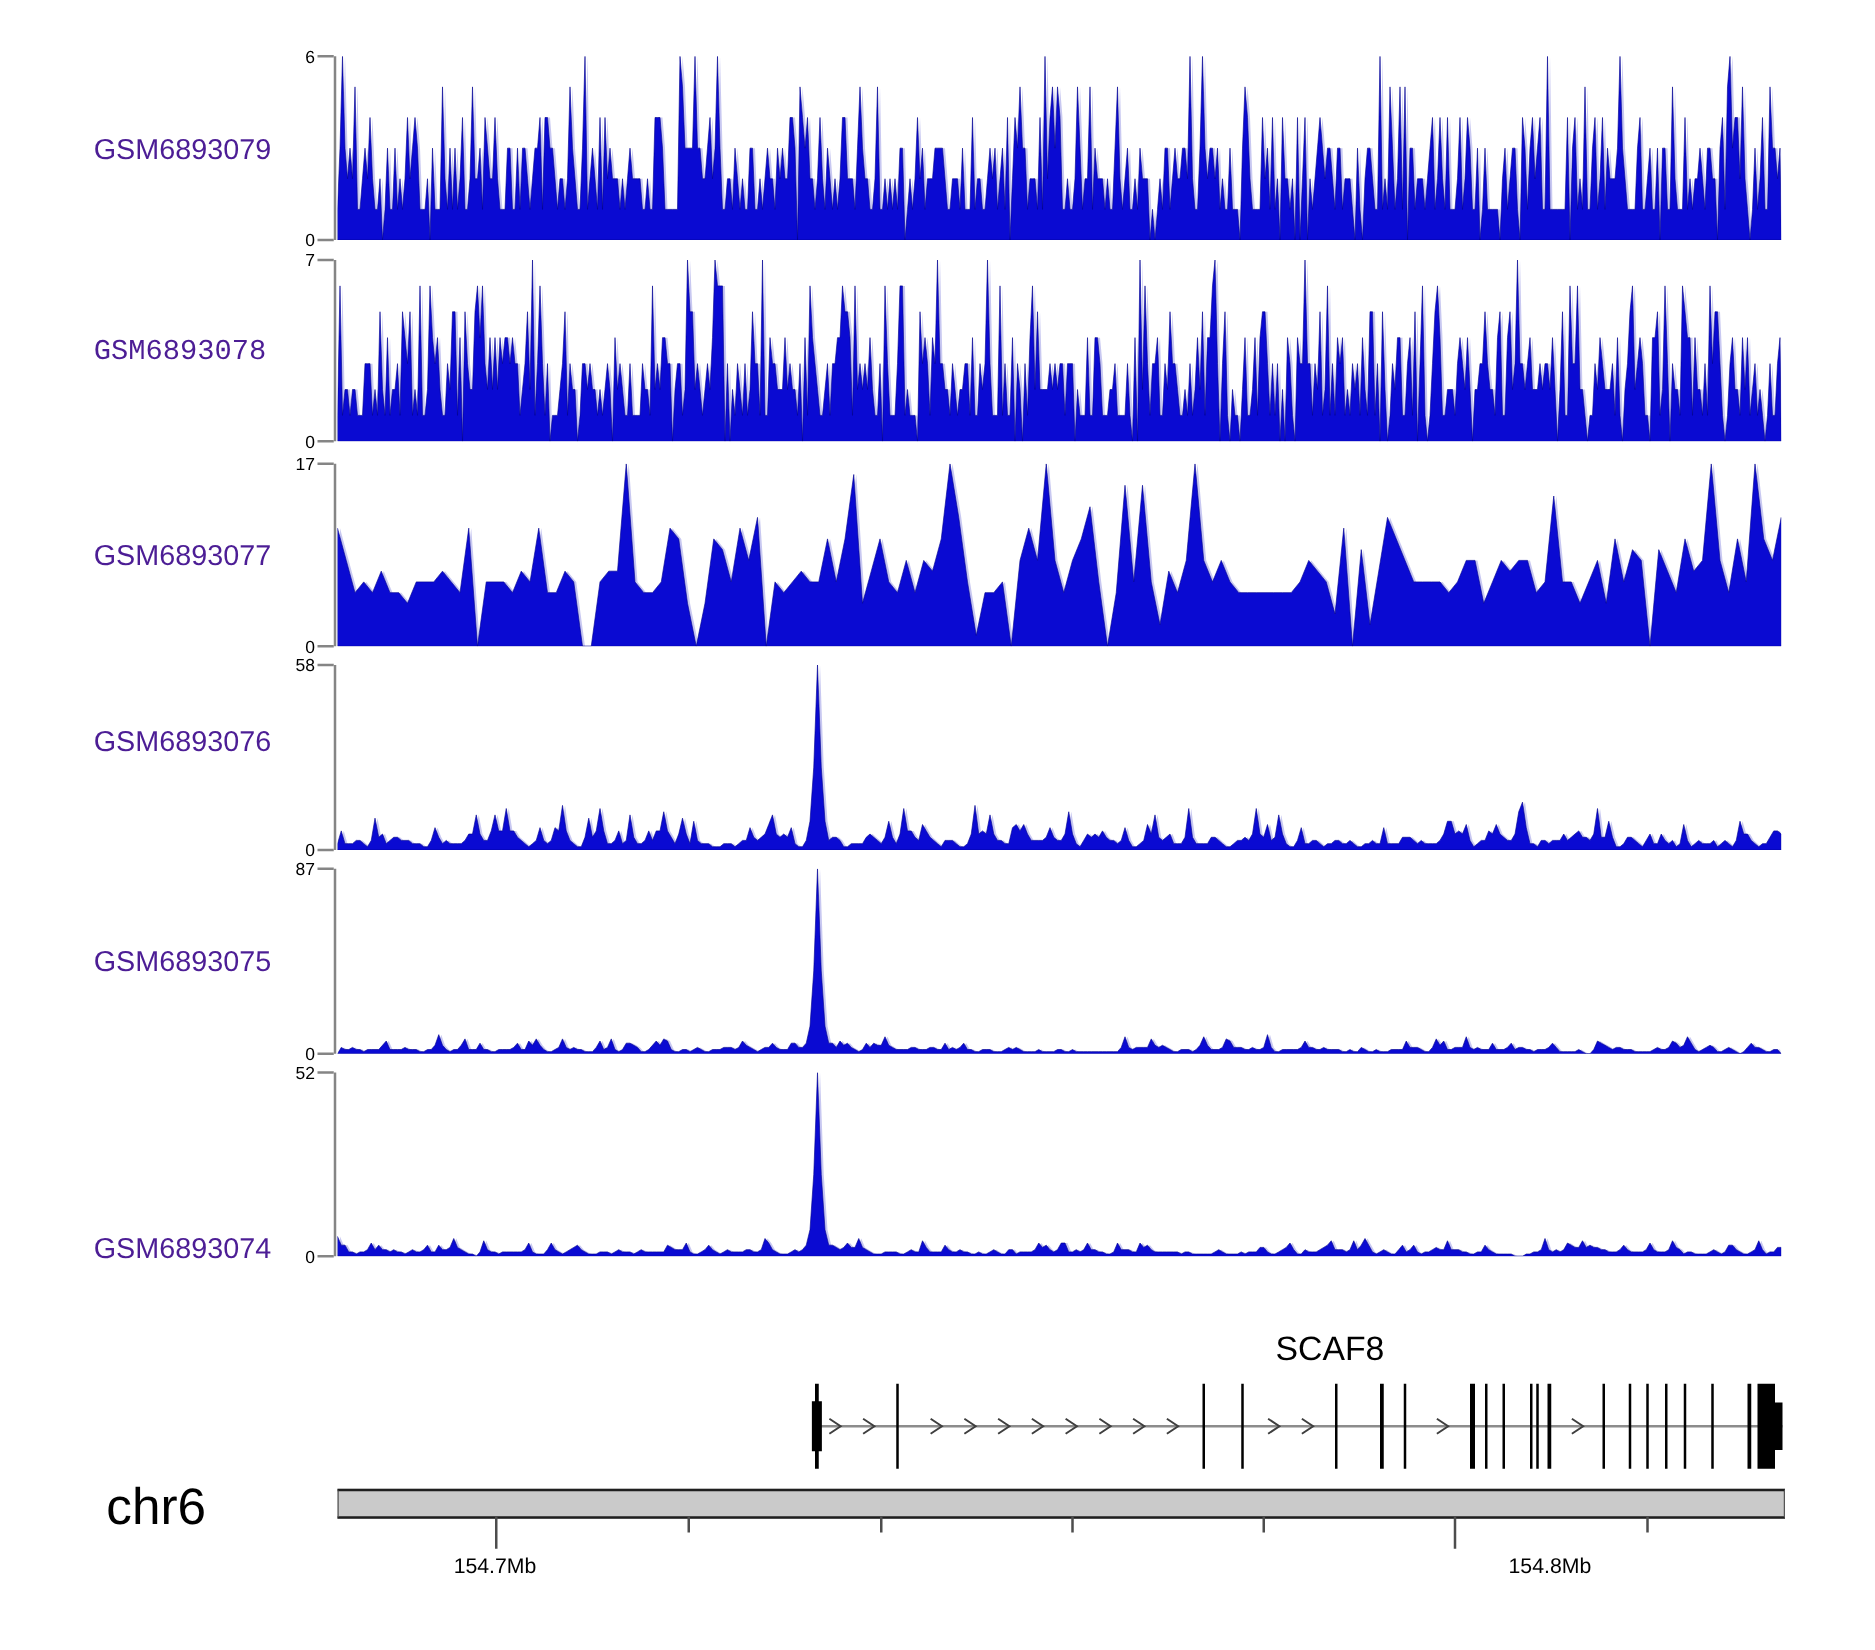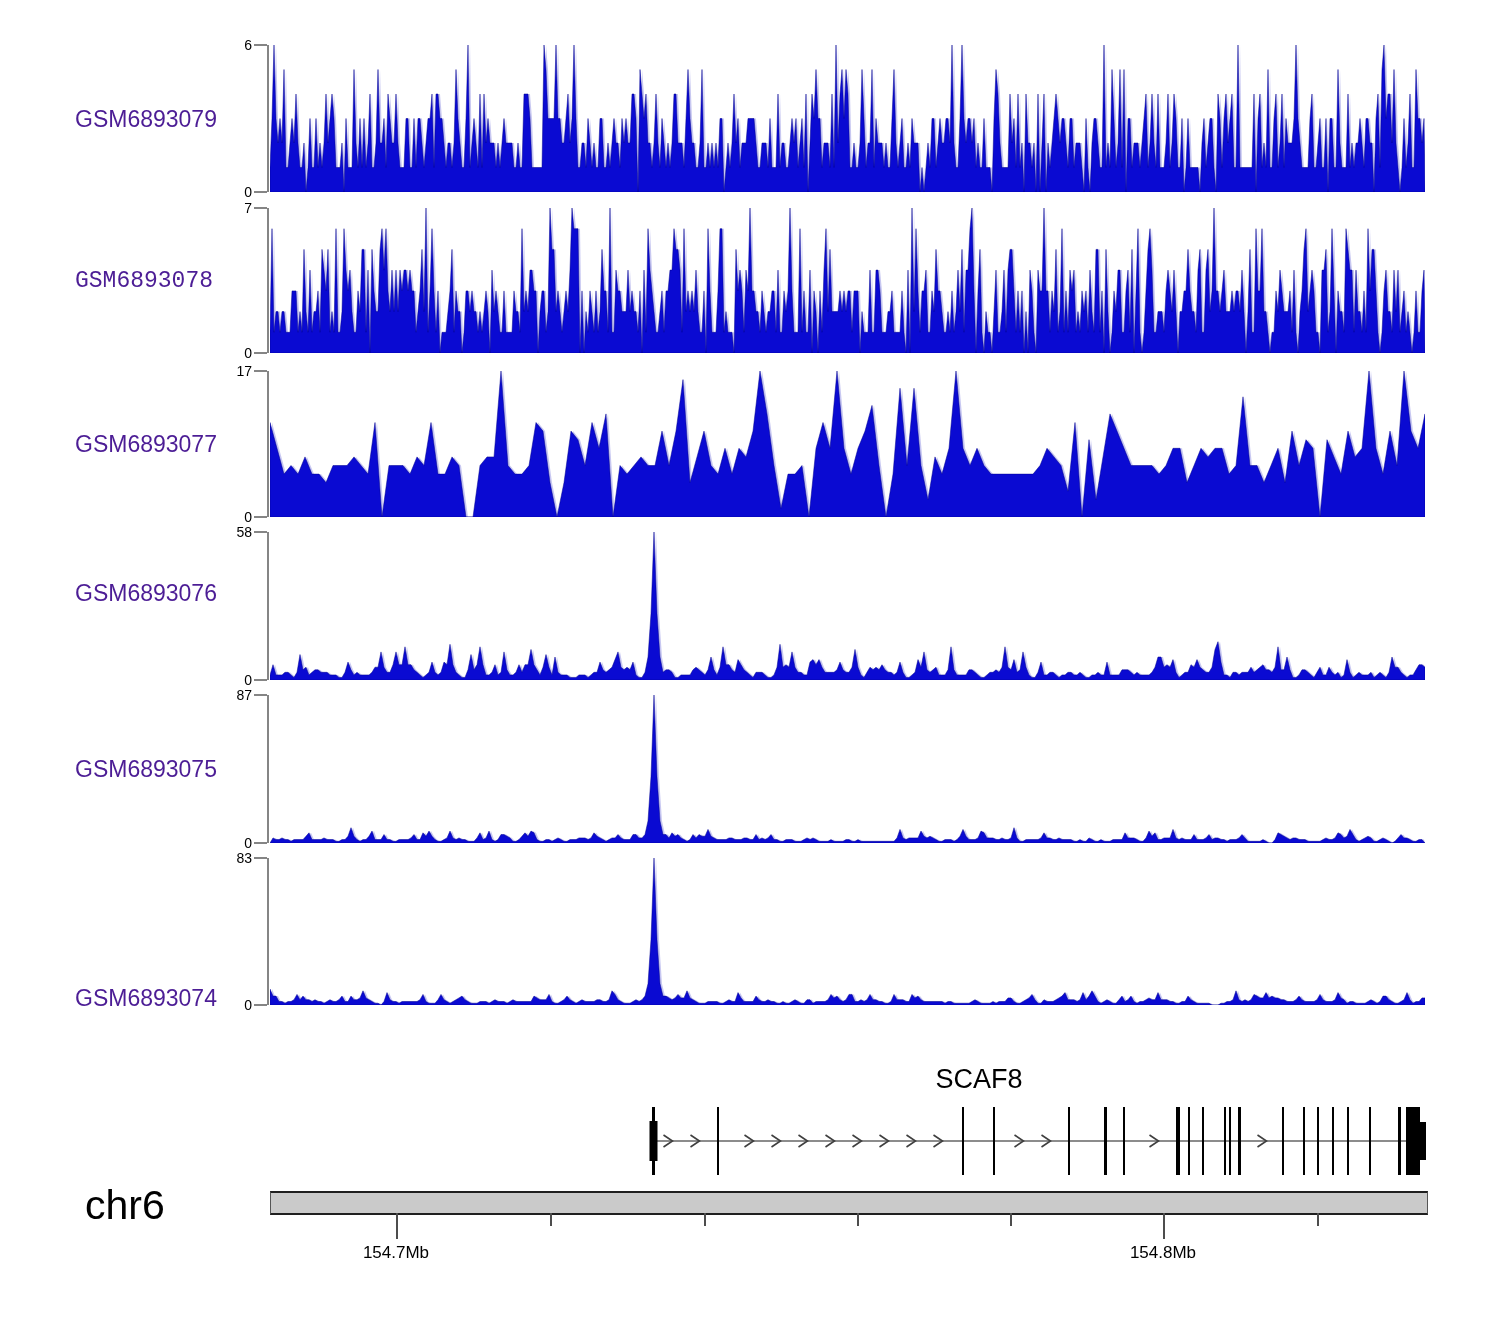--- a/index.html
+++ b/index.html
@@ -12,21 +12,21 @@
     color:#4c1d95;text-align:left;white-space:nowrap;
   }
   .ylab{
     position:absolute;left:140px;width:112px;text-align:right;
     font-size:14px;line-height:18px;height:18px;color:#000;
   }
   .yaxis{position:absolute;width:2px;background:#858585;}
   .ytick{position:absolute;height:2px;width:13px;background:#858585;}
   .signal-svg{position:absolute;display:block;}
   .gene-label{
-    position:absolute;left:879px;top:1064px;width:200px;text-align:center;
+    position:absolute;left:964px;top:1064px;width:200px;text-align:center;
     font-size:27px;line-height:30px;color:#000;
   }
   #gene-svg{position:absolute;left:270px;top:1095px;}
   .chrom-label{
     position:absolute;left:85px;top:1182px;font-size:41px;line-height:46px;color:#000;
   }
   .chrom-bar{
     position:absolute;left:270px;top:1191px;width:1156px;height:20px;
     background:#cacaca;border-top:2px solid #1f1f1f;border-bottom:2px solid #1f1f1f;
     border-left:1px solid #555;border-right:1px solid #555;
@@ -105,21 +105,21 @@
       <div class="ytick ytick-top" style="left: 254px; top: 694px;"></div>
       <div class="ytick ytick-bottom" style="left: 254px; top: 842px;"></div>
       <svg class="signal-svg" width="1155" height="148" viewBox="0 0 1155 148" style="left: 270px; top: 695px;">
           <path d="M2,148L2.0,148.0L5.0,142.9L8.0,144.6L11.0,144.6L14.0,142.9L17.0,144.6L20.0,144.6L23.0,146.3L26.0,144.6L29.0,144.6L32.0,144.6L35.0,144.6L38.0,141.2L41.0,137.8L44.0,144.6L47.0,144.6L50.0,144.6L53.0,144.6L56.0,142.9L59.0,144.6L62.0,144.6L65.0,144.6L68.0,146.3L71.0,146.3L74.0,144.6L77.0,144.6L80.0,141.2L83.0,132.7L86.0,141.2L89.0,144.6L92.0,146.3L95.0,144.6L98.0,144.6L101.0,141.2L104.0,136.1L107.0,144.6L110.0,144.6L113.0,144.6L116.0,139.5L119.0,144.6L122.0,144.6L125.0,146.3L128.0,146.3L131.0,144.6L134.0,144.6L137.0,144.6L140.0,144.6L143.0,142.9L146.0,139.5L149.0,144.6L152.0,144.6L155.0,137.8L158.0,141.2L161.0,136.1L164.0,141.2L167.0,144.6L170.0,146.3L173.0,146.3L176.0,144.6L179.0,142.9L182.0,136.1L185.0,142.9L188.0,144.6L191.0,142.9L194.0,144.6L197.0,144.6L200.0,146.3L203.0,146.3L206.0,146.3L209.0,142.9L212.0,137.8L215.0,144.6L218.0,142.9L221.0,136.1L224.0,144.6L227.0,146.3L230.0,144.6L233.0,139.5L236.0,139.5L239.0,141.2L242.0,142.9L245.0,146.3L248.0,146.3L251.0,144.6L254.0,141.2L257.0,137.8L260.0,141.2L263.0,136.1L266.0,137.8L269.0,144.6L272.0,146.3L275.0,146.3L278.0,144.6L281.0,144.6L284.0,146.3L287.0,144.6L290.0,142.9L293.0,144.6L296.0,146.3L299.0,146.3L302.0,144.6L305.0,144.6L308.0,144.6L311.0,142.9L314.0,142.9L317.0,142.9L320.0,144.6L323.0,142.9L326.0,137.8L329.0,141.2L332.0,142.9L335.0,144.6L338.0,146.3L341.0,144.6L344.0,142.9L347.0,142.9L350.0,139.5L353.0,142.9L356.0,144.6L359.0,144.6L362.0,144.6L365.0,139.5L368.0,139.5L371.0,142.9L374.0,142.9L377.0,139.5L380.0,125.9L383.0,81.7L386.0,0.0L389.0,81.7L392.0,125.9L395.0,139.5L398.0,139.5L401.0,142.9L404.0,137.8L407.0,141.2L410.0,139.5L413.0,142.9L416.0,144.6L419.0,146.3L422.0,144.6L425.0,139.5L428.0,142.9L431.0,139.5L434.0,141.2L437.0,141.2L440.0,134.4L443.0,141.2L446.0,142.9L449.0,144.6L452.0,144.6L455.0,144.6L458.0,144.6L461.0,142.9L464.0,142.9L467.0,144.6L470.0,144.6L473.0,144.6L476.0,142.9L479.0,142.9L482.0,144.6L485.0,144.6L488.0,139.5L491.0,144.6L494.0,142.9L497.0,144.6L500.0,142.9L503.0,139.5L506.0,144.6L509.0,144.6L512.0,146.3L515.0,146.3L518.0,144.6L521.0,144.6L524.0,144.6L527.0,146.3L530.0,146.3L533.0,146.3L536.0,144.6L539.0,142.9L542.0,144.6L545.0,142.9L548.0,144.6L551.0,146.3L554.0,146.3L557.0,146.3L560.0,146.3L563.0,144.6L566.0,146.3L569.0,146.3L572.0,146.3L575.0,146.3L578.0,144.6L581.0,144.6L584.0,146.3L587.0,146.3L590.0,144.6L593.0,146.3L596.0,146.3L599.0,146.3L602.0,146.3L605.0,146.3L608.0,146.3L611.0,146.3L614.0,146.3L617.0,146.3L620.0,146.3L623.0,146.3L626.0,146.3L629.0,142.9L632.0,134.4L635.0,142.9L638.0,144.6L641.0,142.9L644.0,142.9L647.0,142.9L650.0,142.9L653.0,136.1L656.0,141.2L659.0,142.9L662.0,141.2L665.0,142.9L668.0,144.6L671.0,146.3L674.0,146.3L677.0,144.6L680.0,144.6L683.0,144.6L686.0,146.3L689.0,144.6L692.0,141.2L695.0,134.4L698.0,141.2L701.0,144.6L704.0,144.6L707.0,144.6L710.0,142.9L713.0,136.1L716.0,137.8L719.0,142.9L722.0,142.9L725.0,142.9L728.0,144.6L731.0,144.6L734.0,142.9L737.0,144.6L740.0,144.6L743.0,142.9L746.0,132.7L749.0,142.9L752.0,146.3L755.0,146.3L758.0,144.6L761.0,144.6L764.0,144.6L767.0,144.6L770.0,144.6L773.0,142.9L776.0,137.8L779.0,142.9L782.0,142.9L785.0,144.6L788.0,144.6L791.0,142.9L794.0,144.6L797.0,144.6L800.0,144.6L803.0,144.6L806.0,146.3L809.0,146.3L812.0,144.6L815.0,146.3L818.0,146.3L821.0,142.9L824.0,144.6L827.0,146.3L830.0,146.3L833.0,144.6L836.0,146.3L839.0,146.3L842.0,146.3L845.0,144.6L848.0,144.6L851.0,144.6L854.0,144.6L857.0,137.8L860.0,142.9L863.0,142.9L866.0,142.9L869.0,144.6L872.0,146.3L875.0,146.3L878.0,142.9L881.0,136.1L884.0,141.2L887.0,137.8L890.0,144.6L893.0,144.6L896.0,142.9L899.0,142.9L902.0,142.9L905.0,134.4L908.0,142.9L911.0,144.6L914.0,142.9L917.0,144.6L920.0,144.6L923.0,144.6L926.0,139.5L929.0,144.6L932.0,144.6L935.0,144.6L938.0,142.9L941.0,139.5L944.0,144.6L947.0,142.9L950.0,142.9L953.0,144.6L956.0,144.6L959.0,146.3L962.0,144.6L965.0,144.6L968.0,144.6L971.0,142.9L974.0,139.5L977.0,142.9L980.0,146.3L983.0,146.3L986.0,146.3L989.0,146.3L992.0,146.3L995.0,144.6L998.0,146.3L1001.0,148.0L1004.0,148.0L1007.0,144.6L1010.0,137.8L1013.0,139.5L1016.0,141.2L1019.0,142.9L1022.0,144.6L1025.0,142.9L1028.0,142.9L1031.0,144.6L1034.0,144.6L1037.0,144.6L1040.0,146.3L1043.0,146.3L1046.0,146.3L1049.0,146.3L1052.0,146.3L1055.0,144.6L1058.0,142.9L1061.0,144.6L1064.0,144.6L1067.0,142.9L1070.0,137.8L1073.0,139.5L1076.0,142.9L1079.0,141.2L1082.0,134.4L1085.0,139.5L1088.0,144.6L1091.0,146.3L1094.0,144.6L1097.0,142.9L1100.0,141.2L1103.0,142.9L1106.0,146.3L1109.0,146.3L1112.0,144.6L1115.0,142.9L1118.0,144.6L1121.0,146.3L1124.0,148.0L1127.0,146.3L1130.0,142.9L1133.0,139.5L1136.0,142.9L1139.0,142.9L1142.0,144.6L1145.0,146.3L1148.0,146.3L1151.0,144.6L1154.0,144.6L1155.0,148.0L1155,148Z" fill="#9a9ae6" opacity="0.55"></path>
           <path d="M0,148L0.0,148.0L3.0,142.9L6.0,144.6L9.0,144.6L12.0,142.9L15.0,144.6L18.0,144.6L21.0,146.3L24.0,144.6L27.0,144.6L30.0,144.6L33.0,144.6L36.0,141.2L39.0,137.8L42.0,144.6L45.0,144.6L48.0,144.6L51.0,144.6L54.0,142.9L57.0,144.6L60.0,144.6L63.0,144.6L66.0,146.3L69.0,146.3L72.0,144.6L75.0,144.6L78.0,141.2L81.0,132.7L84.0,141.2L87.0,144.6L90.0,146.3L93.0,144.6L96.0,144.6L99.0,141.2L102.0,136.1L105.0,144.6L108.0,144.6L111.0,144.6L114.0,139.5L117.0,144.6L120.0,144.6L123.0,146.3L126.0,146.3L129.0,144.6L132.0,144.6L135.0,144.6L138.0,144.6L141.0,142.9L144.0,139.5L147.0,144.6L150.0,144.6L153.0,137.8L156.0,141.2L159.0,136.1L162.0,141.2L165.0,144.6L168.0,146.3L171.0,146.3L174.0,144.6L177.0,142.9L180.0,136.1L183.0,142.9L186.0,144.6L189.0,142.9L192.0,144.6L195.0,144.6L198.0,146.3L201.0,146.3L204.0,146.3L207.0,142.9L210.0,137.8L213.0,144.6L216.0,142.9L219.0,136.1L222.0,144.6L225.0,146.3L228.0,144.6L231.0,139.5L234.0,139.5L237.0,141.2L240.0,142.9L243.0,146.3L246.0,146.3L249.0,144.6L252.0,141.2L255.0,137.8L258.0,141.2L261.0,136.1L264.0,137.8L267.0,144.6L270.0,146.3L273.0,146.3L276.0,144.6L279.0,144.6L282.0,146.3L285.0,144.6L288.0,142.9L291.0,144.6L294.0,146.3L297.0,146.3L300.0,144.6L303.0,144.6L306.0,144.6L309.0,142.9L312.0,142.9L315.0,142.9L318.0,144.6L321.0,142.9L324.0,137.8L327.0,141.2L330.0,142.9L333.0,144.6L336.0,146.3L339.0,144.6L342.0,142.9L345.0,142.9L348.0,139.5L351.0,142.9L354.0,144.6L357.0,144.6L360.0,144.6L363.0,139.5L366.0,139.5L369.0,142.9L372.0,142.9L375.0,139.5L378.0,125.9L381.0,81.7L384.0,0.0L387.0,81.7L390.0,125.9L393.0,139.5L396.0,139.5L399.0,142.9L402.0,137.8L405.0,141.2L408.0,139.5L411.0,142.9L414.0,144.6L417.0,146.3L420.0,144.6L423.0,139.5L426.0,142.9L429.0,139.5L432.0,141.2L435.0,141.2L438.0,134.4L441.0,141.2L444.0,142.9L447.0,144.6L450.0,144.6L453.0,144.6L456.0,144.6L459.0,142.9L462.0,142.9L465.0,144.6L468.0,144.6L471.0,144.6L474.0,142.9L477.0,142.9L480.0,144.6L483.0,144.6L486.0,139.5L489.0,144.6L492.0,142.9L495.0,144.6L498.0,142.9L501.0,139.5L504.0,144.6L507.0,144.6L510.0,146.3L513.0,146.3L516.0,144.6L519.0,144.6L522.0,144.6L525.0,146.3L528.0,146.3L531.0,146.3L534.0,144.6L537.0,142.9L540.0,144.6L543.0,142.9L546.0,144.6L549.0,146.3L552.0,146.3L555.0,146.3L558.0,146.3L561.0,144.6L564.0,146.3L567.0,146.3L570.0,146.3L573.0,146.3L576.0,144.6L579.0,144.6L582.0,146.3L585.0,146.3L588.0,144.6L591.0,146.3L594.0,146.3L597.0,146.3L600.0,146.3L603.0,146.3L606.0,146.3L609.0,146.3L612.0,146.3L615.0,146.3L618.0,146.3L621.0,146.3L624.0,146.3L627.0,142.9L630.0,134.4L633.0,142.9L636.0,144.6L639.0,142.9L642.0,142.9L645.0,142.9L648.0,142.9L651.0,136.1L654.0,141.2L657.0,142.9L660.0,141.2L663.0,142.9L666.0,144.6L669.0,146.3L672.0,146.3L675.0,144.6L678.0,144.6L681.0,144.6L684.0,146.3L687.0,144.6L690.0,141.2L693.0,134.4L696.0,141.2L699.0,144.6L702.0,144.6L705.0,144.6L708.0,142.9L711.0,136.1L714.0,137.8L717.0,142.9L720.0,142.9L723.0,142.9L726.0,144.6L729.0,144.6L732.0,142.9L735.0,144.6L738.0,144.6L741.0,142.9L744.0,132.7L747.0,142.9L750.0,146.3L753.0,146.3L756.0,144.6L759.0,144.6L762.0,144.6L765.0,144.6L768.0,144.6L771.0,142.9L774.0,137.8L777.0,142.9L780.0,142.9L783.0,144.6L786.0,144.6L789.0,142.9L792.0,144.6L795.0,144.6L798.0,144.6L801.0,144.6L804.0,146.3L807.0,146.3L810.0,144.6L813.0,146.3L816.0,146.3L819.0,142.9L822.0,144.6L825.0,146.3L828.0,146.3L831.0,144.6L834.0,146.3L837.0,146.3L840.0,146.3L843.0,144.6L846.0,144.6L849.0,144.6L852.0,144.6L855.0,137.8L858.0,142.9L861.0,142.9L864.0,142.9L867.0,144.6L870.0,146.3L873.0,146.3L876.0,142.9L879.0,136.1L882.0,141.2L885.0,137.8L888.0,144.6L891.0,144.6L894.0,142.9L897.0,142.9L900.0,142.9L903.0,134.4L906.0,142.9L909.0,144.6L912.0,142.9L915.0,144.6L918.0,144.6L921.0,144.6L924.0,139.5L927.0,144.6L930.0,144.6L933.0,144.6L936.0,142.9L939.0,139.5L942.0,144.6L945.0,142.9L948.0,142.9L951.0,144.6L954.0,144.6L957.0,146.3L960.0,144.6L963.0,144.6L966.0,144.6L969.0,142.9L972.0,139.5L975.0,142.9L978.0,146.3L981.0,146.3L984.0,146.3L987.0,146.3L990.0,146.3L993.0,144.6L996.0,146.3L999.0,148.0L1002.0,148.0L1005.0,144.6L1008.0,137.8L1011.0,139.5L1014.0,141.2L1017.0,142.9L1020.0,144.6L1023.0,142.9L1026.0,142.9L1029.0,144.6L1032.0,144.6L1035.0,144.6L1038.0,146.3L1041.0,146.3L1044.0,146.3L1047.0,146.3L1050.0,146.3L1053.0,144.6L1056.0,142.9L1059.0,144.6L1062.0,144.6L1065.0,142.9L1068.0,137.8L1071.0,139.5L1074.0,142.9L1077.0,141.2L1080.0,134.4L1083.0,139.5L1086.0,144.6L1089.0,146.3L1092.0,144.6L1095.0,142.9L1098.0,141.2L1101.0,142.9L1104.0,146.3L1107.0,146.3L1110.0,144.6L1113.0,142.9L1116.0,144.6L1119.0,146.3L1122.0,148.0L1125.0,146.3L1128.0,142.9L1131.0,139.5L1134.0,142.9L1137.0,142.9L1140.0,144.6L1143.0,146.3L1146.0,146.3L1149.0,144.6L1152.0,144.6L1155.0,148.0L1155,148Z" fill="#0a0ad2" stroke="#000090" stroke-width="0.5"></path>
         </svg>
     </div>
 
     <div class="track-row">
       <div class="track-label" style="top: 961px; margin-top: 23px;">GSM6893074</div>
-      <div class="ylab ylab-max" style="top: 849px;">83</div>
+      <div class="ylab ylab-max" style="top: 849px;">52</div>
       <div class="ylab ylab-min" style="top: 996px;">0</div>
       <div class="yaxis" style="left: 267px; top: 858px; height: 147px;"></div>
       <div class="ytick ytick-top" style="left: 254px; top: 857px;"></div>
       <div class="ytick ytick-bottom" style="left: 254px; top: 1004px;"></div>
       <svg class="signal-svg" width="1155" height="147" viewBox="0 0 1155 147" style="left: 270px; top: 858px;">
           <path d="M2,147L2.0,131.1L5.0,138.1L8.0,138.1L11.0,143.5L14.0,143.5L17.0,145.2L20.0,143.5L23.0,143.5L26.0,141.7L29.0,136.4L32.0,141.7L35.0,138.1L38.0,141.7L41.0,141.7L44.0,143.5L47.0,141.7L50.0,143.5L53.0,143.5L56.0,145.2L59.0,143.5L62.0,141.7L65.0,143.5L68.0,143.5L71.0,141.7L74.0,138.1L77.0,143.5L80.0,143.5L83.0,138.1L86.0,141.7L89.0,141.7L92.0,139.9L95.0,132.8L98.0,139.9L101.0,141.7L104.0,143.5L107.0,145.2L110.0,145.2L113.0,147.0L116.0,143.5L119.0,134.6L122.0,141.7L125.0,143.5L128.0,143.5L131.0,145.2L134.0,143.5L137.0,143.5L140.0,143.5L143.0,143.5L146.0,143.5L149.0,143.5L152.0,141.7L155.0,136.4L158.0,143.5L161.0,145.2L164.0,145.2L167.0,145.2L170.0,141.7L173.0,136.4L176.0,141.7L179.0,143.5L182.0,145.2L185.0,143.5L188.0,141.7L191.0,139.9L194.0,138.1L197.0,141.7L200.0,143.5L203.0,145.2L206.0,145.2L209.0,145.2L212.0,143.5L215.0,143.5L218.0,143.5L221.0,145.2L224.0,143.5L227.0,141.7L230.0,143.5L233.0,143.5L236.0,143.5L239.0,145.2L242.0,143.5L245.0,141.7L248.0,143.5L251.0,143.5L254.0,143.5L257.0,143.5L260.0,143.5L263.0,143.5L266.0,138.1L269.0,139.9L272.0,141.7L275.0,141.7L278.0,141.7L281.0,136.4L284.0,143.5L287.0,145.2L290.0,145.2L293.0,143.5L296.0,141.7L299.0,138.1L302.0,141.7L305.0,143.5L308.0,145.2L311.0,143.5L314.0,141.7L317.0,143.5L320.0,143.5L323.0,143.5L326.0,143.5L329.0,141.7L332.0,141.7L335.0,143.5L338.0,143.5L341.0,141.7L344.0,132.8L347.0,136.4L350.0,141.7L353.0,143.5L356.0,145.2L359.0,145.2L362.0,145.2L365.0,143.5L368.0,141.7L371.0,143.5L374.0,141.7L377.0,138.1L380.0,125.7L383.0,81.5L386.0,0.0L389.0,81.5L392.0,125.7L395.0,138.1L398.0,138.1L401.0,139.9L404.0,141.7L407.0,139.9L410.0,136.4L413.0,139.9L416.0,139.9L419.0,132.8L422.0,139.9L425.0,141.7L428.0,143.5L431.0,145.2L434.0,145.2L437.0,145.2L440.0,143.5L443.0,143.5L446.0,143.5L449.0,143.5L452.0,145.2L455.0,145.2L458.0,143.5L461.0,141.7L464.0,143.5L467.0,143.5L470.0,134.6L473.0,139.9L476.0,143.5L479.0,143.5L482.0,143.5L485.0,143.5L488.0,138.1L491.0,141.7L494.0,143.5L497.0,143.5L500.0,141.7L503.0,143.5L506.0,143.5L509.0,145.2L512.0,145.2L515.0,143.5L518.0,145.2L521.0,145.2L524.0,143.5L527.0,141.7L530.0,143.5L533.0,145.2L536.0,145.2L539.0,141.7L542.0,141.7L545.0,145.2L548.0,143.5L551.0,143.5L554.0,143.5L557.0,143.5L560.0,141.7L563.0,136.4L566.0,139.9L569.0,138.1L572.0,141.7L575.0,143.5L578.0,141.7L581.0,136.4L584.0,136.4L587.0,143.5L590.0,143.5L593.0,141.7L596.0,143.5L599.0,141.7L602.0,136.4L605.0,141.7L608.0,141.7L611.0,143.5L614.0,143.5L617.0,145.2L620.0,145.2L623.0,143.5L626.0,136.4L629.0,141.7L632.0,141.7L635.0,141.7L638.0,143.5L641.0,143.5L644.0,136.4L647.0,139.9L650.0,138.1L653.0,141.7L656.0,143.5L659.0,143.5L662.0,143.5L665.0,143.5L668.0,143.5L671.0,143.5L674.0,143.5L677.0,145.2L680.0,143.5L683.0,143.5L686.0,145.2L689.0,145.2L692.0,145.2L695.0,145.2L698.0,145.2L701.0,145.2L704.0,143.5L707.0,141.7L710.0,143.5L713.0,145.2L716.0,145.2L719.0,145.2L722.0,145.2L725.0,143.5L728.0,145.2L731.0,143.5L734.0,143.5L737.0,143.5L740.0,139.9L743.0,139.9L746.0,143.5L749.0,145.2L752.0,145.2L755.0,143.5L758.0,141.7L761.0,139.9L764.0,136.4L767.0,141.7L770.0,145.2L773.0,145.2L776.0,141.7L779.0,143.5L782.0,143.5L785.0,143.5L788.0,141.7L791.0,139.9L794.0,138.1L797.0,134.6L800.0,141.7L803.0,141.7L806.0,141.7L809.0,143.5L812.0,141.7L815.0,134.6L818.0,141.7L821.0,138.1L824.0,132.8L827.0,138.1L830.0,143.5L833.0,145.2L836.0,143.5L839.0,141.7L842.0,143.5L845.0,145.2L848.0,145.2L851.0,141.7L854.0,138.1L857.0,143.5L860.0,141.7L863.0,138.1L866.0,143.5L869.0,145.2L872.0,143.5L875.0,143.5L878.0,141.7L881.0,139.9L884.0,141.7L887.0,141.7L890.0,134.6L893.0,141.7L896.0,141.7L899.0,141.7L902.0,143.5L905.0,143.5L908.0,145.2L911.0,145.2L914.0,143.5L917.0,143.5L920.0,138.1L923.0,141.7L926.0,143.5L929.0,145.2L932.0,145.2L935.0,145.2L938.0,145.2L941.0,145.2L944.0,147.0L947.0,147.0L950.0,147.0L953.0,145.2L956.0,145.2L959.0,143.5L962.0,143.5L965.0,141.7L968.0,132.8L971.0,141.7L974.0,143.5L977.0,141.7L980.0,143.5L983.0,141.7L986.0,136.4L989.0,138.1L992.0,139.9L995.0,139.9L998.0,134.6L1001.0,139.9L1004.0,138.1L1007.0,139.9L1010.0,139.9L1013.0,141.7L1016.0,141.7L1019.0,143.5L1022.0,143.5L1025.0,143.5L1028.0,141.7L1031.0,138.1L1034.0,141.7L1037.0,143.5L1040.0,143.5L1043.0,143.5L1046.0,143.5L1049.0,141.7L1052.0,136.4L1055.0,141.7L1058.0,143.5L1061.0,143.5L1064.0,143.5L1067.0,141.7L1070.0,134.6L1073.0,139.9L1076.0,141.7L1079.0,145.2L1082.0,143.5L1085.0,143.5L1088.0,145.2L1091.0,145.2L1094.0,145.2L1097.0,145.2L1100.0,143.5L1103.0,141.7L1106.0,143.5L1109.0,145.2L1112.0,143.5L1115.0,138.1L1118.0,138.1L1121.0,141.7L1124.0,143.5L1127.0,145.2L1130.0,145.2L1133.0,143.5L1136.0,141.7L1139.0,134.6L1142.0,141.7L1145.0,145.2L1148.0,143.5L1151.0,143.5L1154.0,139.9L1155.0,139.9L1155,147Z" fill="#9a9ae6" opacity="0.55"></path>
           <path d="M0,147L0.0,131.1L3.0,138.1L6.0,138.1L9.0,143.5L12.0,143.5L15.0,145.2L18.0,143.5L21.0,143.5L24.0,141.7L27.0,136.4L30.0,141.7L33.0,138.1L36.0,141.7L39.0,141.7L42.0,143.5L45.0,141.7L48.0,143.5L51.0,143.5L54.0,145.2L57.0,143.5L60.0,141.7L63.0,143.5L66.0,143.5L69.0,141.7L72.0,138.1L75.0,143.5L78.0,143.5L81.0,138.1L84.0,141.7L87.0,141.7L90.0,139.9L93.0,132.8L96.0,139.9L99.0,141.7L102.0,143.5L105.0,145.2L108.0,145.2L111.0,147.0L114.0,143.5L117.0,134.6L120.0,141.7L123.0,143.5L126.0,143.5L129.0,145.2L132.0,143.5L135.0,143.5L138.0,143.5L141.0,143.5L144.0,143.5L147.0,143.5L150.0,141.7L153.0,136.4L156.0,143.5L159.0,145.2L162.0,145.2L165.0,145.2L168.0,141.7L171.0,136.4L174.0,141.7L177.0,143.5L180.0,145.2L183.0,143.5L186.0,141.7L189.0,139.9L192.0,138.1L195.0,141.7L198.0,143.5L201.0,145.2L204.0,145.2L207.0,145.2L210.0,143.5L213.0,143.5L216.0,143.5L219.0,145.2L222.0,143.5L225.0,141.7L228.0,143.5L231.0,143.5L234.0,143.5L237.0,145.2L240.0,143.5L243.0,141.7L246.0,143.5L249.0,143.5L252.0,143.5L255.0,143.5L258.0,143.5L261.0,143.5L264.0,138.1L267.0,139.9L270.0,141.7L273.0,141.7L276.0,141.7L279.0,136.4L282.0,143.5L285.0,145.2L288.0,145.2L291.0,143.5L294.0,141.7L297.0,138.1L300.0,141.7L303.0,143.5L306.0,145.2L309.0,143.5L312.0,141.7L315.0,143.5L318.0,143.5L321.0,143.5L324.0,143.5L327.0,141.7L330.0,141.7L333.0,143.5L336.0,143.5L339.0,141.7L342.0,132.8L345.0,136.4L348.0,141.7L351.0,143.5L354.0,145.2L357.0,145.2L360.0,145.2L363.0,143.5L366.0,141.7L369.0,143.5L372.0,141.7L375.0,138.1L378.0,125.7L381.0,81.5L384.0,0.0L387.0,81.5L390.0,125.7L393.0,138.1L396.0,138.1L399.0,139.9L402.0,141.7L405.0,139.9L408.0,136.4L411.0,139.9L414.0,139.9L417.0,132.8L420.0,139.9L423.0,141.7L426.0,143.5L429.0,145.2L432.0,145.2L435.0,145.2L438.0,143.5L441.0,143.5L444.0,143.5L447.0,143.5L450.0,145.2L453.0,145.2L456.0,143.5L459.0,141.7L462.0,143.5L465.0,143.5L468.0,134.6L471.0,139.9L474.0,143.5L477.0,143.5L480.0,143.5L483.0,143.5L486.0,138.1L489.0,141.7L492.0,143.5L495.0,143.5L498.0,141.7L501.0,143.5L504.0,143.5L507.0,145.2L510.0,145.2L513.0,143.5L516.0,145.2L519.0,145.2L522.0,143.5L525.0,141.7L528.0,143.5L531.0,145.2L534.0,145.2L537.0,141.7L540.0,141.7L543.0,145.2L546.0,143.5L549.0,143.5L552.0,143.5L555.0,143.5L558.0,141.7L561.0,136.4L564.0,139.9L567.0,138.1L570.0,141.7L573.0,143.5L576.0,141.7L579.0,136.4L582.0,136.4L585.0,143.5L588.0,143.5L591.0,141.7L594.0,143.5L597.0,141.7L600.0,136.4L603.0,141.7L606.0,141.7L609.0,143.5L612.0,143.5L615.0,145.2L618.0,145.2L621.0,143.5L624.0,136.4L627.0,141.7L630.0,141.7L633.0,141.7L636.0,143.5L639.0,143.5L642.0,136.4L645.0,139.9L648.0,138.1L651.0,141.7L654.0,143.5L657.0,143.5L660.0,143.5L663.0,143.5L666.0,143.5L669.0,143.5L672.0,143.5L675.0,145.2L678.0,143.5L681.0,143.5L684.0,145.2L687.0,145.2L690.0,145.2L693.0,145.2L696.0,145.2L699.0,145.2L702.0,143.5L705.0,141.7L708.0,143.5L711.0,145.2L714.0,145.2L717.0,145.2L720.0,145.2L723.0,143.5L726.0,145.2L729.0,143.5L732.0,143.5L735.0,143.5L738.0,139.9L741.0,139.9L744.0,143.5L747.0,145.2L750.0,145.2L753.0,143.5L756.0,141.7L759.0,139.9L762.0,136.4L765.0,141.7L768.0,145.2L771.0,145.2L774.0,141.7L777.0,143.5L780.0,143.5L783.0,143.5L786.0,141.7L789.0,139.9L792.0,138.1L795.0,134.6L798.0,141.7L801.0,141.7L804.0,141.7L807.0,143.5L810.0,141.7L813.0,134.6L816.0,141.7L819.0,138.1L822.0,132.8L825.0,138.1L828.0,143.5L831.0,145.2L834.0,143.5L837.0,141.7L840.0,143.5L843.0,145.2L846.0,145.2L849.0,141.7L852.0,138.1L855.0,143.5L858.0,141.7L861.0,138.1L864.0,143.5L867.0,145.2L870.0,143.5L873.0,143.5L876.0,141.7L879.0,139.9L882.0,141.7L885.0,141.7L888.0,134.6L891.0,141.7L894.0,141.7L897.0,141.7L900.0,143.5L903.0,143.5L906.0,145.2L909.0,145.2L912.0,143.5L915.0,143.5L918.0,138.1L921.0,141.7L924.0,143.5L927.0,145.2L930.0,145.2L933.0,145.2L936.0,145.2L939.0,145.2L942.0,147.0L945.0,147.0L948.0,147.0L951.0,145.2L954.0,145.2L957.0,143.5L960.0,143.5L963.0,141.7L966.0,132.8L969.0,141.7L972.0,143.5L975.0,141.7L978.0,143.5L981.0,141.7L984.0,136.4L987.0,138.1L990.0,139.9L993.0,139.9L996.0,134.6L999.0,139.9L1002.0,138.1L1005.0,139.9L1008.0,139.9L1011.0,141.7L1014.0,141.7L1017.0,143.5L1020.0,143.5L1023.0,143.5L1026.0,141.7L1029.0,138.1L1032.0,141.7L1035.0,143.5L1038.0,143.5L1041.0,143.5L1044.0,143.5L1047.0,141.7L1050.0,136.4L1053.0,141.7L1056.0,143.5L1059.0,143.5L1062.0,143.5L1065.0,141.7L1068.0,134.6L1071.0,139.9L1074.0,141.7L1077.0,145.2L1080.0,143.5L1083.0,143.5L1086.0,145.2L1089.0,145.2L1092.0,145.2L1095.0,145.2L1098.0,143.5L1101.0,141.7L1104.0,143.5L1107.0,145.2L1110.0,143.5L1113.0,138.1L1116.0,138.1L1119.0,141.7L1122.0,143.5L1125.0,145.2L1128.0,145.2L1131.0,143.5L1134.0,141.7L1137.0,134.6L1140.0,141.7L1143.0,145.2L1146.0,143.5L1149.0,143.5L1152.0,139.9L1155.0,139.9L1155,147Z" fill="#0a0ad2" stroke="#000090" stroke-width="0.5"></path>
         </svg>
     </div>
   </div>
@@ -169,17 +169,17 @@
   <div class="chrom-label">chr6</div>
   <div class="chrom-bar"></div>
   <div id="axis-ticks">
       <div class="axis-tick major" style="left: 396px;"></div>
       <div class="axis-tick-label" style="left: 286px;">154.7Mb</div>
       <div class="axis-tick minor" style="left: 550px;"></div>
       <div class="axis-tick minor" style="left: 704px;"></div>
       <div class="axis-tick minor" style="left: 857px;"></div>
       <div class="axis-tick minor" style="left: 1010px;"></div>
       <div class="axis-tick major" style="left: 1163px;"></div>
-      <div class="axis-tick-label" style="left: 1053px;">154.8Mb</div>
+      <div class="axis-tick-label" style="left: 1053px; text-align: right;">154.8Mb</div>
       <div class="axis-tick minor" style="left: 1317px;"></div>
     </div>
 
 </div>
 
 </body></html>

